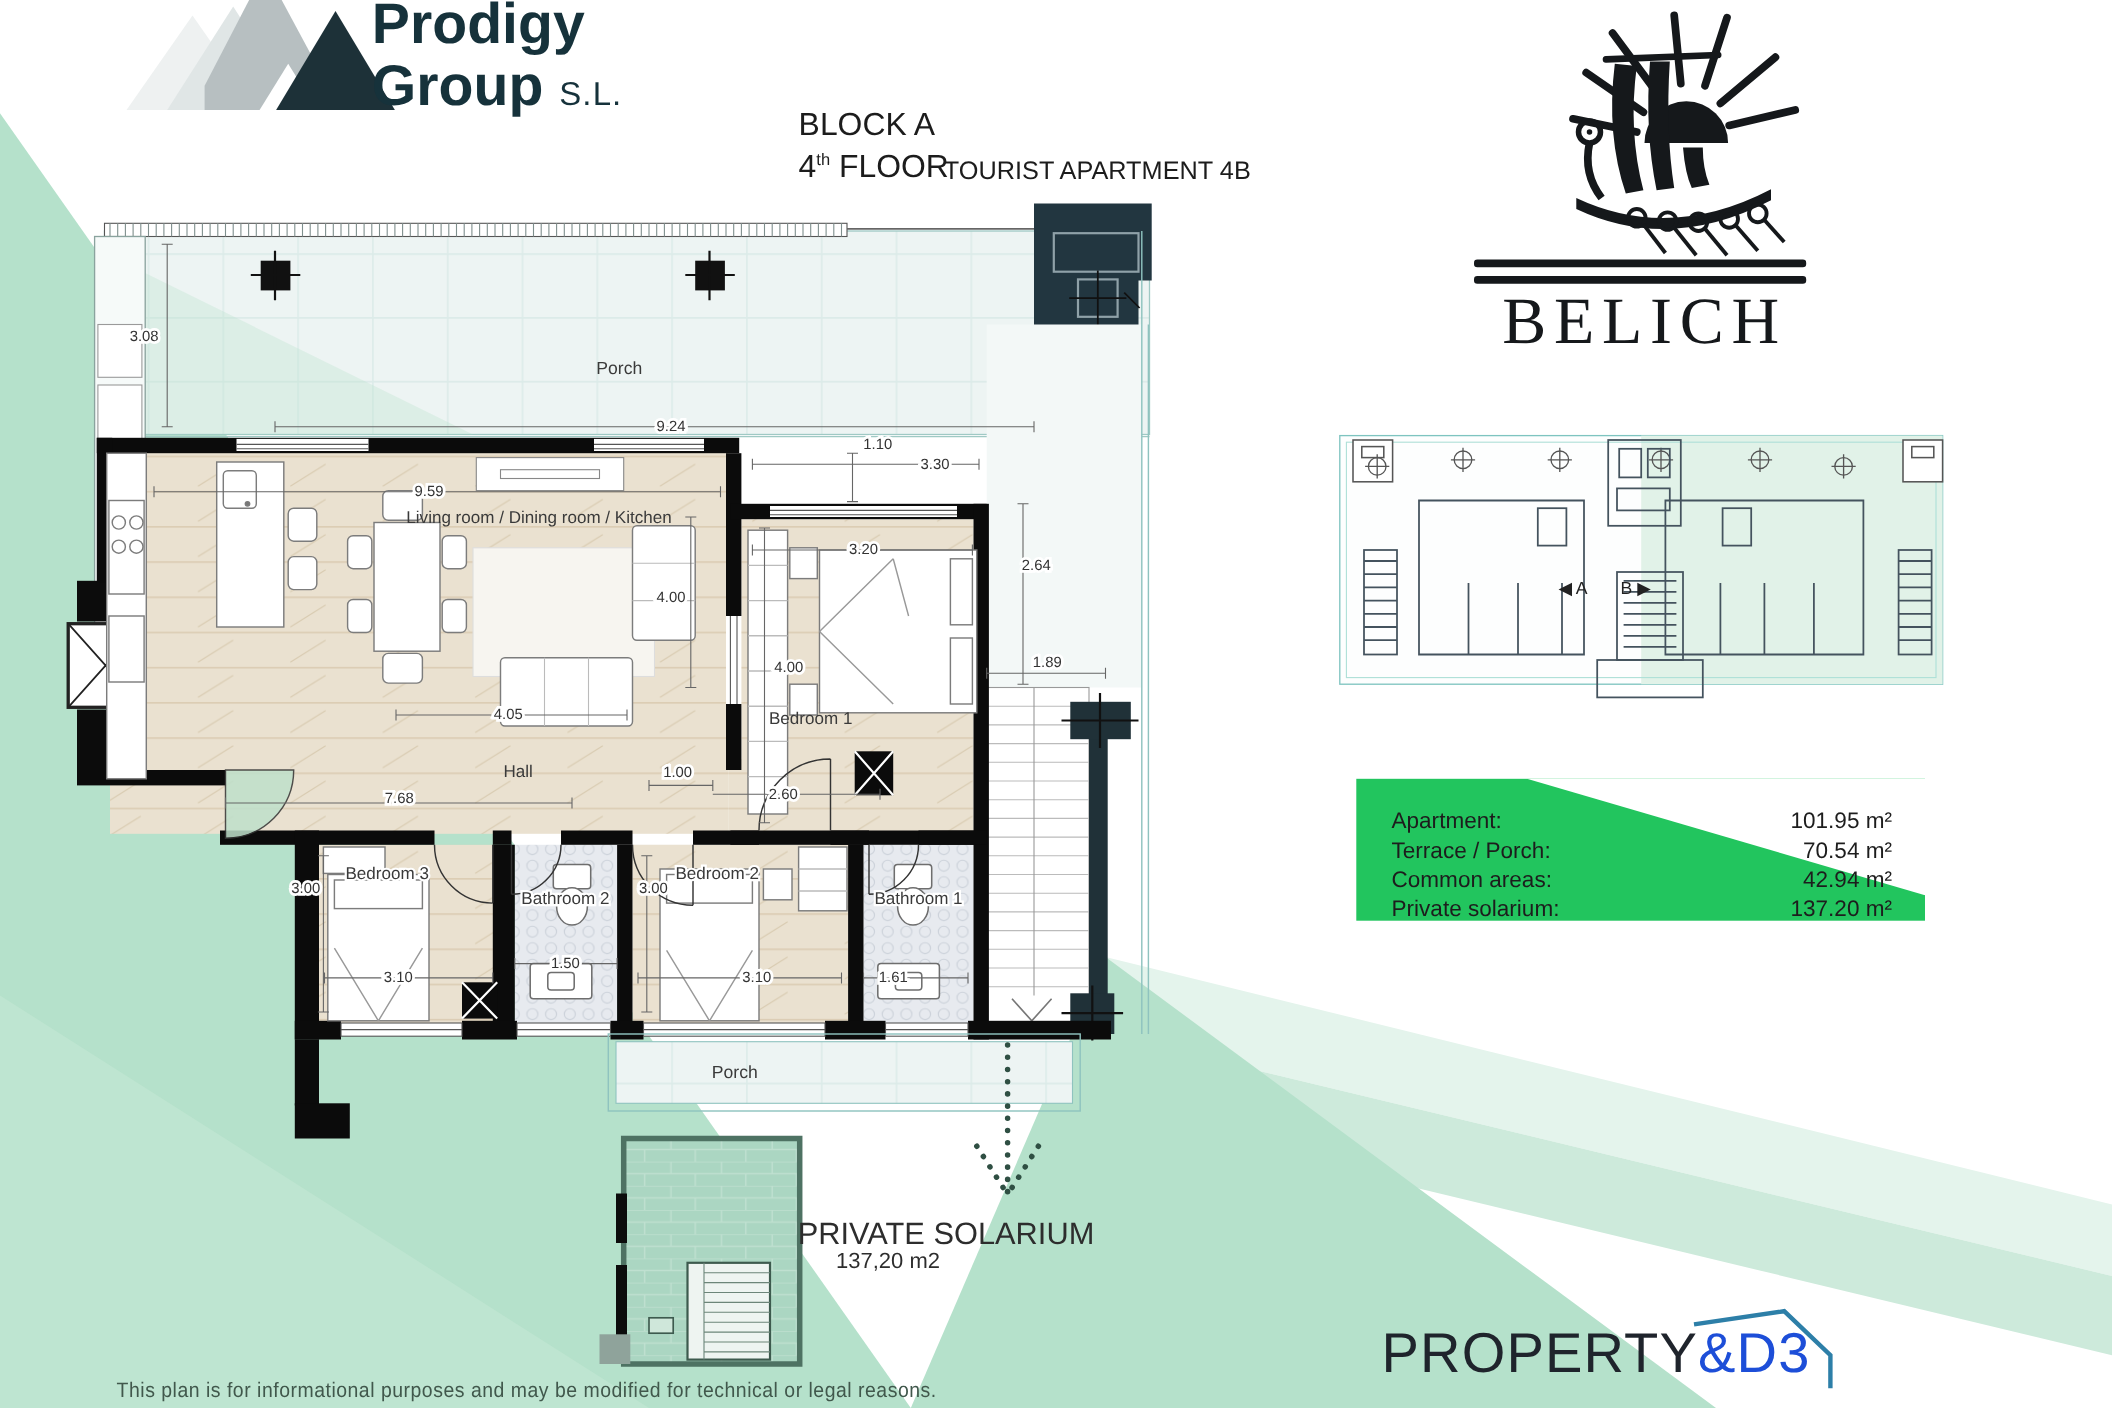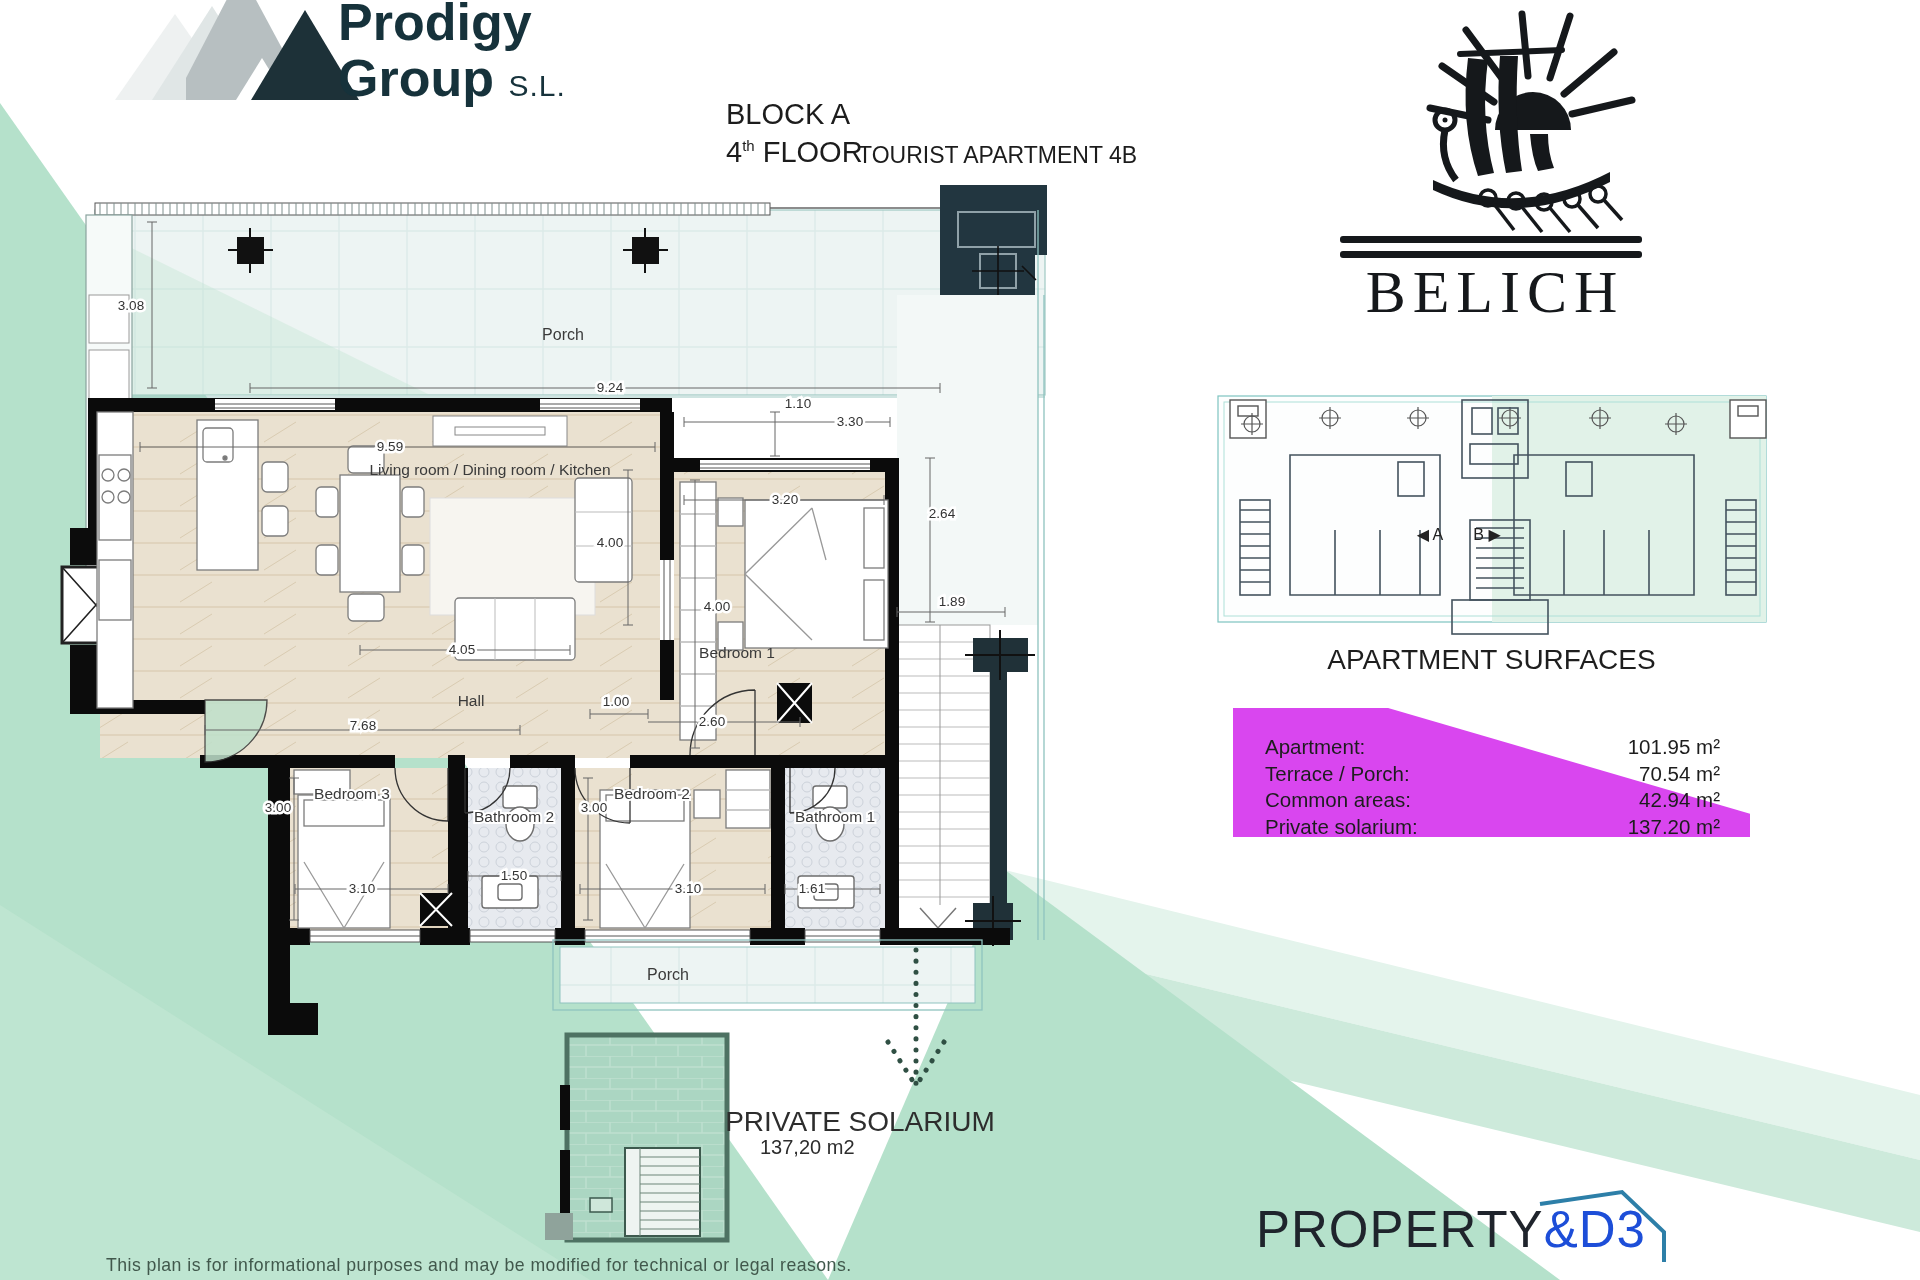--- a/index.html
+++ b/index.html
@@ -17,21 +17,21 @@
   .hdr-floor sup{font-size:15px;}
   .hdr-apt{left:830px;top:142px;font-size:23px;font-weight:500;}
   
   .belich-name{left:1270px;top:258px;width:450px;text-align:center;
      font-family:"Liberation Serif",serif;font-size:60px;color:#15181b;letter-spacing:7px;}
   .belich-sub{left:1270px;top:328px;width:450px;text-align:center;
      font-family:"Liberation Sans",sans-serif;font-size:21px;color:#222;letter-spacing:2px;}
   
   .surf-title{left:1233px;top:644px;width:517px;text-align:center;font-size:28px;color:#1e1e1e;}
   .surf-sub{left:1233px;top:678px;width:517px;text-align:center;font-size:20px;color:#1e1e1e;}
-  .surf-panel{left:1233px;top:708px;width:517px;height:129px;background:#d946ef;}
+  .surf-panel{left:1233px;top:708px;width:517px;height:129px;background:#22c55e;}
   .surf-cut{position:absolute;left:0;top:0;width:100%;height:100%;background:#ffffff;
      clip-path:polygon(30% 0, 100% 0, 100% 82%);}
   .surf-rows{position:absolute;left:0;top:26px;width:100%;}
   .surf-row{display:flex;justify-content:space-between;padding:0 30px 0 32px;
      font-size:20.5px;line-height:26.5px;color:#1d1d1d;}
   
   .sol-title{left:700px;top:1106px;width:320px;text-align:center;font-size:28px;color:#2d2d2d;}
   .sol-area{left:760px;top:1136px;width:260px;font-size:20px;color:#2d2d2d;}
   
   .disclaimer{left:106px;top:1254px;font-size:19px;color:#41584c;transform:scaleX(.93);
@@ -448,21 +448,20 @@
   <div><span>Prodigy</span></div>
   <div><span>Group </span><span class="sl">S.L.</span></div>
 </div>
 
 <div class="abs hdr hdr-block">BLOCK A</div>
 <div class="abs hdr hdr-floor"><span>4</span><sup>th</sup><span> FLOOR</span></div>
 <div class="abs hdr hdr-apt">TOURIST APARTMENT 4B</div>
 
 <div class="abs belich-name">BELICH</div>
 
-<div class="abs surf-title">APARTMENT SURFACES</div>
 <div class="abs surf-panel">
   <div class="surf-cut"></div>
   <div class="surf-rows">
     <div class="surf-row">
       <span>Apartment:</span>
       <span>101.95 m²</span>
     </div>
     <div class="surf-row">
       <span>Terrace / Porch:</span>
       <span>70.54 m²</span>

